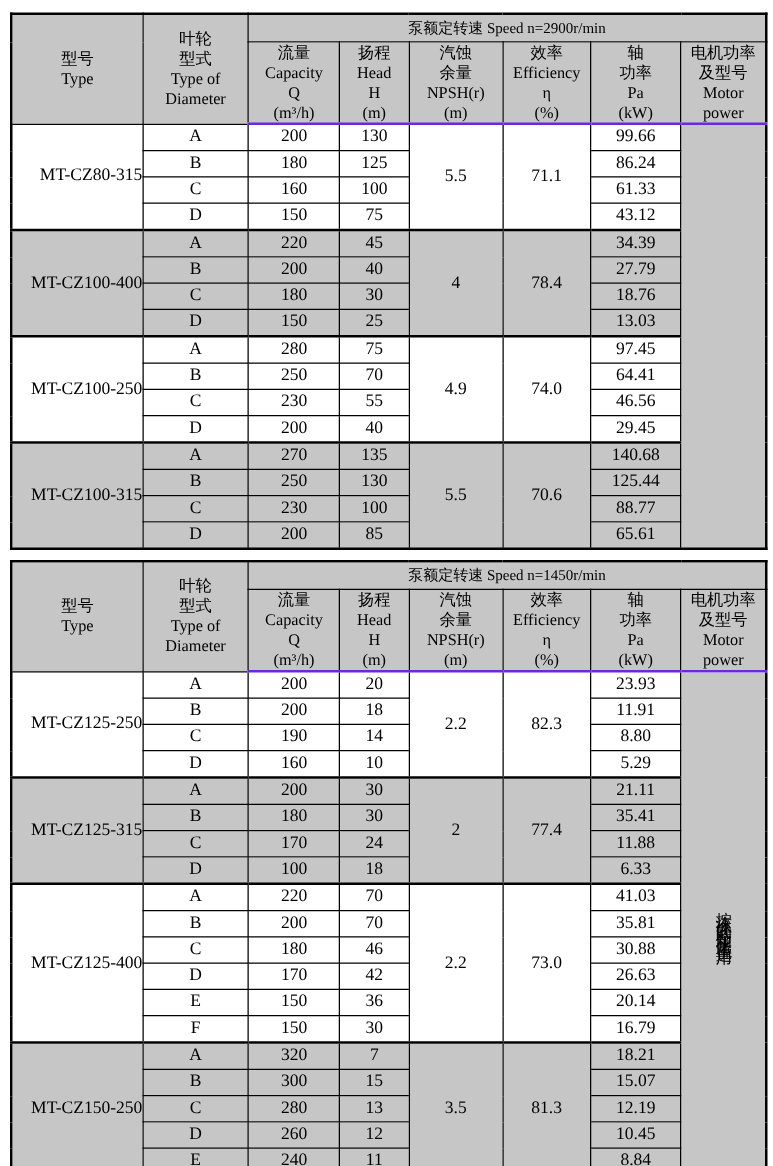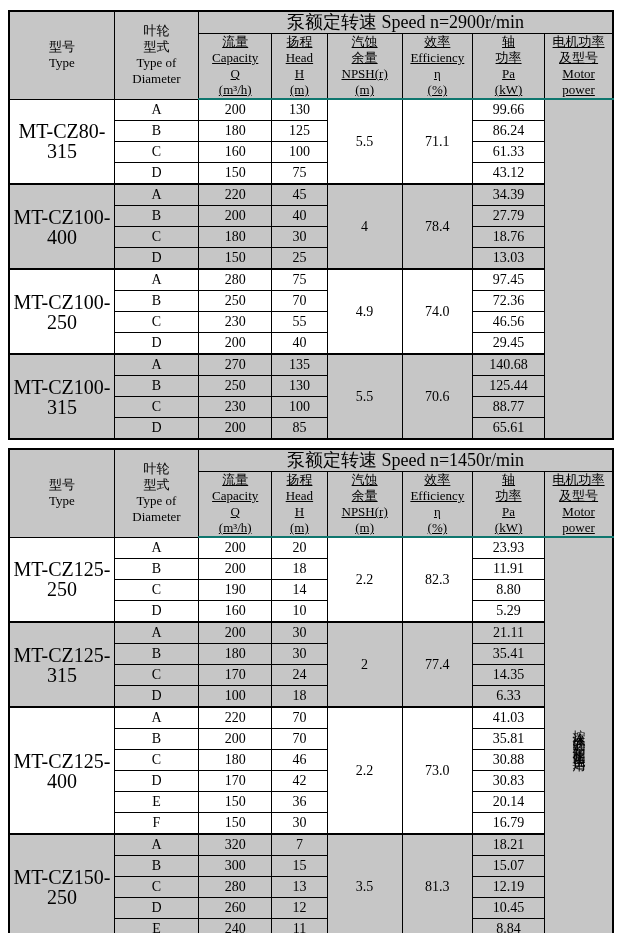--- a/index.html
+++ b/index.html
@@ -31,40 +31,40 @@
     vertical-align: middle;
     padding: 0;
     overflow: hidden;
   }
   thead th {
     background: #c6c6c6;
     font-weight: normal;
   }
   tr.speed-row th {
     height: 21px;
-    font-size: 18px;
+    font-size: 12px;
     line-height: 21px;
   }
   tr.sub-row th {
     height: 64px;
     font-size: 13px;
     line-height: 16px;
     white-space: pre-line;
-    border-bottom: 2px solid #0f766e;
-    text-decoration: underline;
+    border-bottom: 2px solid #6d28d9;
   }
   tbody tr {
     height: 21px;
   }
   tbody td {
     font-size: 14px;
     line-height: 20px;
   }
   td.model-cell {
-    font-size: 20px;
+    font-size: 14px;
+    text-align: right;
   }
   tr.plain td { background: #ffffff; }
   tr.shaded td { background: #c6c6c6; }
   tr.group-start td { border-top: 2px solid #000000; }
   td.motor-cell {
     background: #c6c6c6 !important;
   }
   .vertical-text {
     writing-mode: vertical-rl;
     text-orientation: upright;
@@ -188,21 +188,21 @@
           <td>280</td>
           <td>75</td>
           <td rowspan="4">4.9</td>
           <td rowspan="4">74.0</td>
           <td>97.45</td>
         </tr>
         <tr class="plain">
           <td>B</td>
           <td>250</td>
           <td>70</td>
-          <td>72.36</td>
+          <td>64.41</td>
         </tr>
         <tr class="plain">
           <td>C</td>
           <td>230</td>
           <td>55</td>
           <td>46.56</td>
         </tr>
         <tr class="plain">
           <td>D</td>
           <td>200</td>
@@ -328,21 +328,21 @@
         <tr class="shaded">
           <td>B</td>
           <td>180</td>
           <td>30</td>
           <td>35.41</td>
         </tr>
         <tr class="shaded">
           <td>C</td>
           <td>170</td>
           <td>24</td>
-          <td>14.35</td>
+          <td>11.88</td>
         </tr>
         <tr class="shaded">
           <td>D</td>
           <td>100</td>
           <td>18</td>
           <td>6.33</td>
         </tr>
         <tr class="plain group-start">
           <td rowspan="6" class="model-cell">MT-CZ125-400</td>
           <td>A</td>
@@ -361,21 +361,21 @@
         <tr class="plain">
           <td>C</td>
           <td>180</td>
           <td>46</td>
           <td>30.88</td>
         </tr>
         <tr class="plain">
           <td>D</td>
           <td>170</td>
           <td>42</td>
-          <td>30.83</td>
+          <td>26.63</td>
         </tr>
         <tr class="plain">
           <td>E</td>
           <td>150</td>
           <td>36</td>
           <td>20.14</td>
         </tr>
         <tr class="plain">
           <td>F</td>
           <td>150</td>

